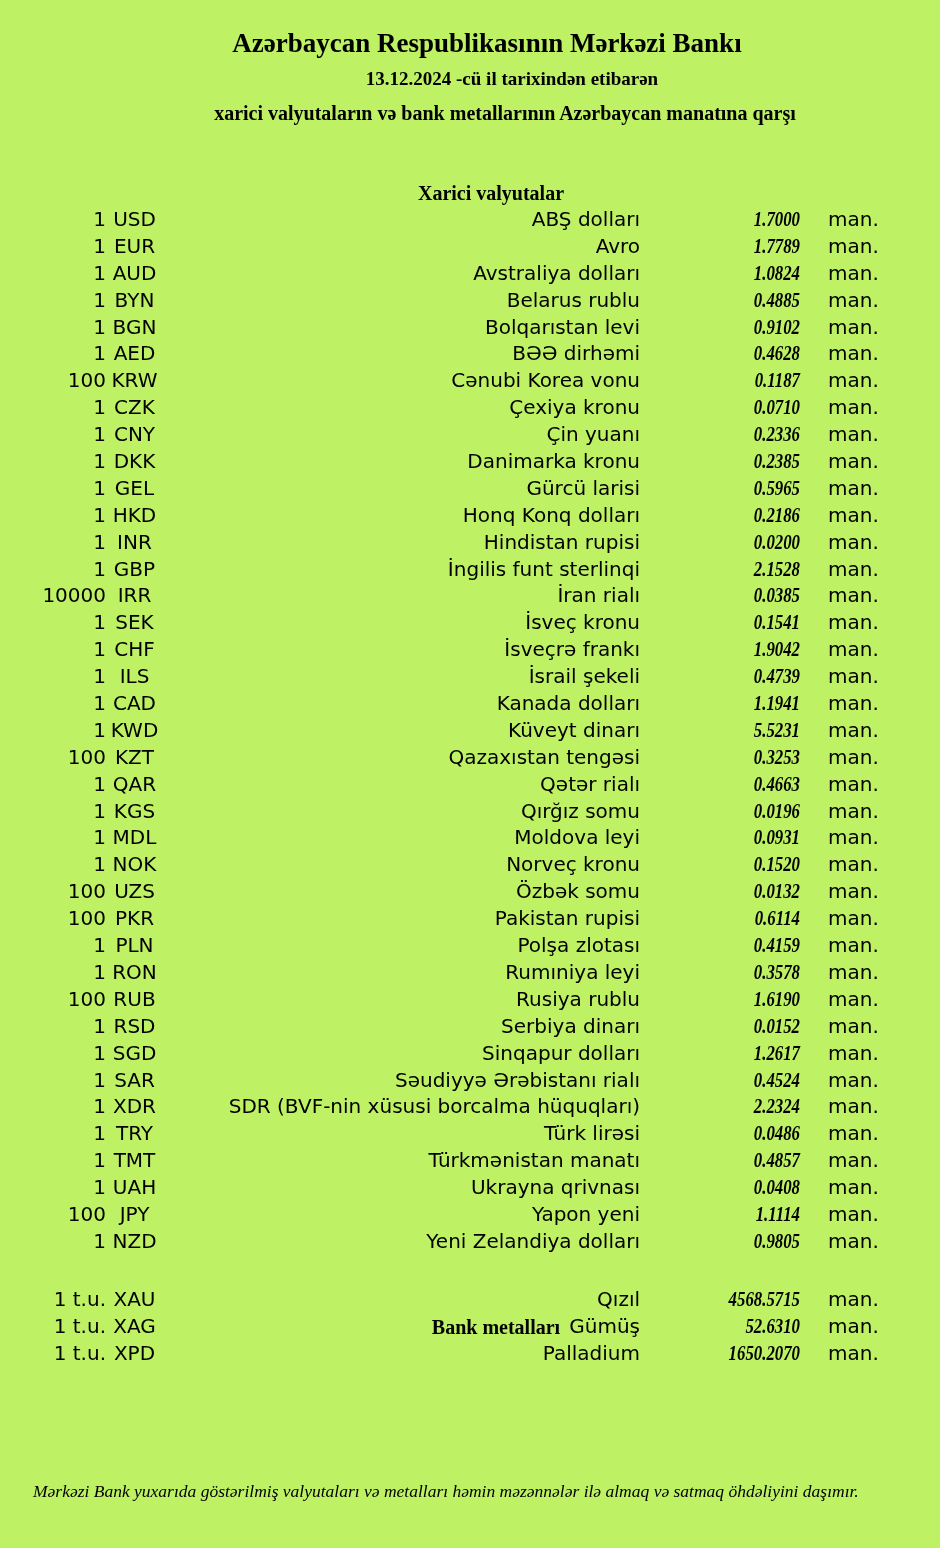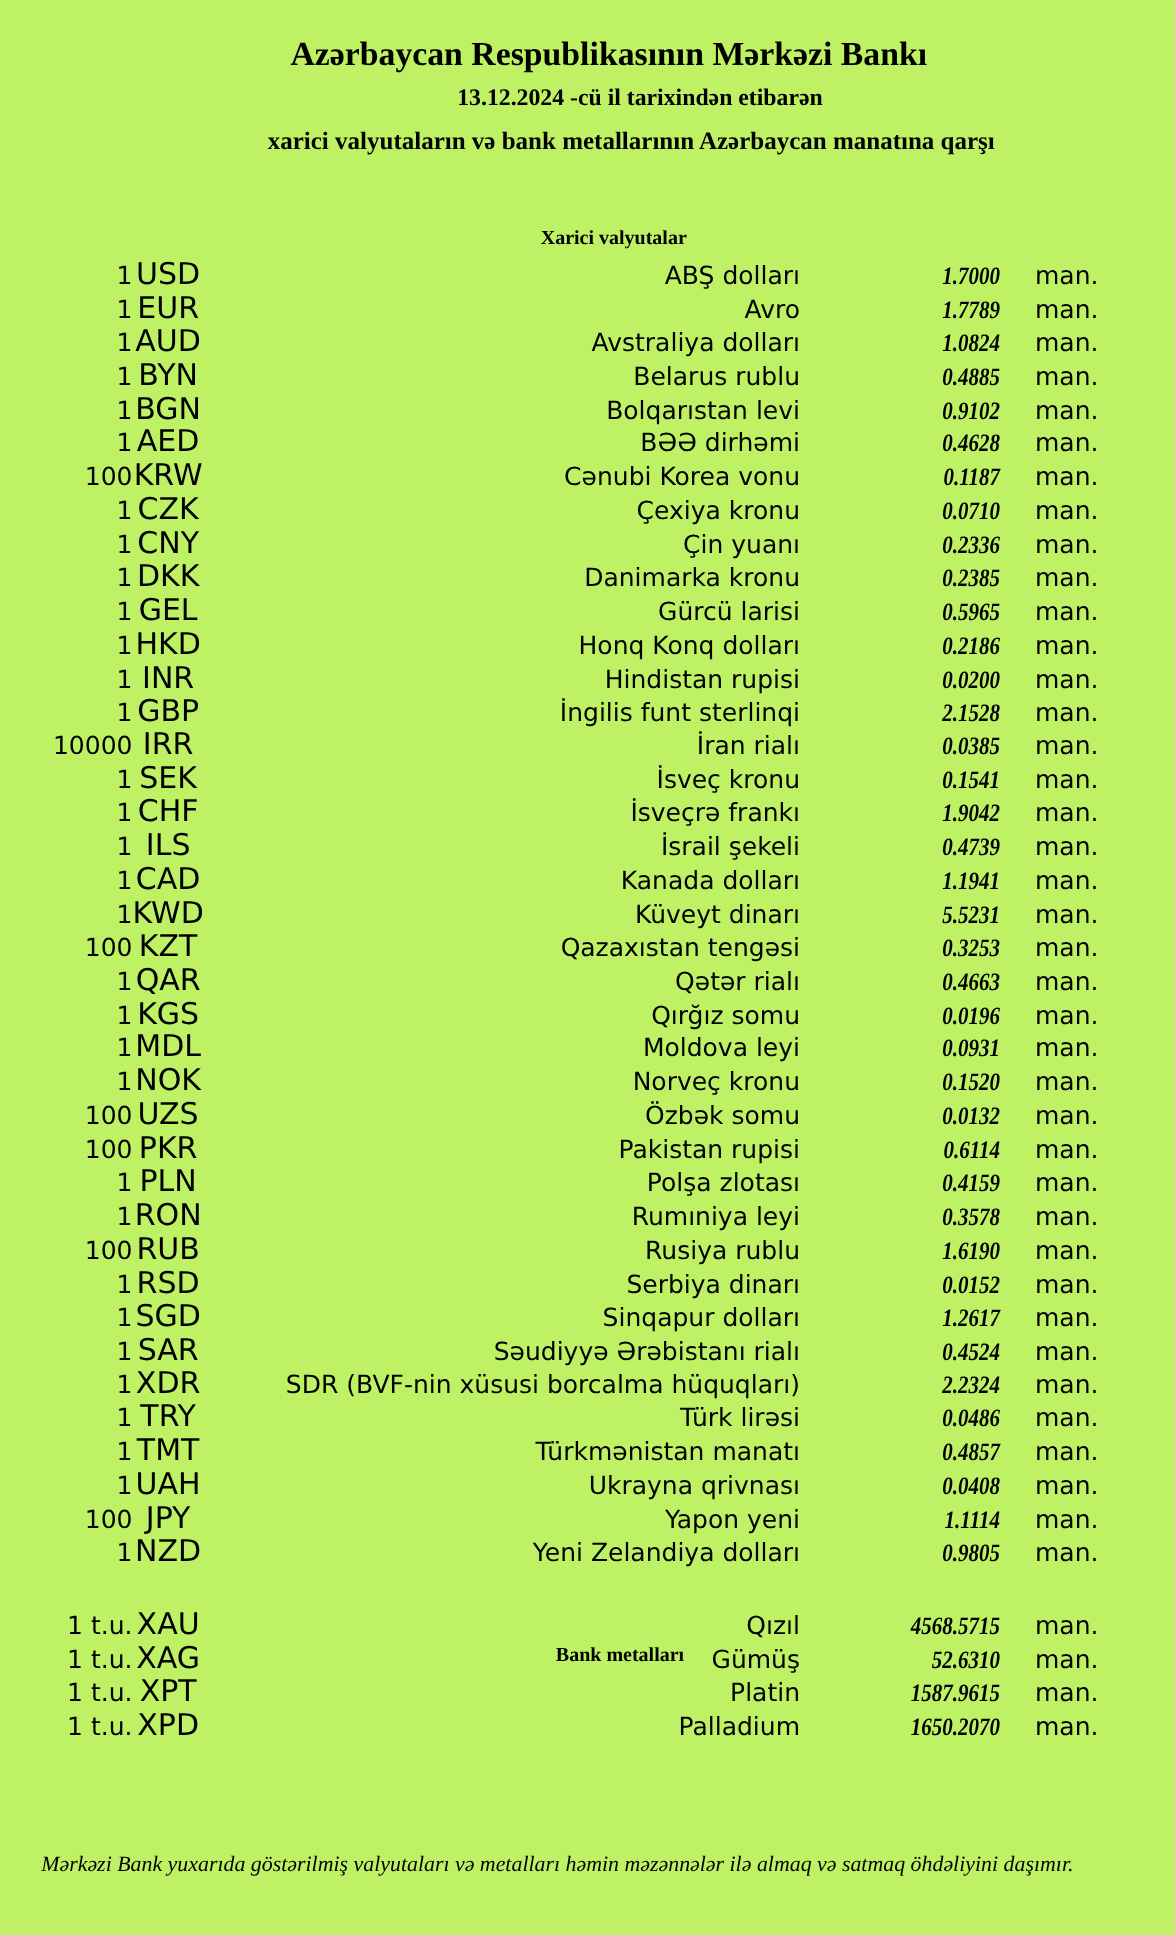--- a/index.html
+++ b/index.html
@@ -5,30 +5,30 @@
   html,body{margin:0;padding:0;background:#ffffff;}
   .page{
     position:relative;width:940px;height:1548px;margin:0;
     background:#bef264;color:#000000;overflow:hidden;
     font-family:"DejaVu Sans",sans-serif;
   }
   .hline{position:absolute;text-align:center;font-family:"Liberation Serif",serif;font-weight:700;line-height:1;}
   .doc-title{top:30px;left:34px;width:906px;font-size:27px;}
   .doc-date{top:69px;left:84px;width:856px;font-size:19px;}
   .doc-subtitle{top:103px;left:70px;width:870px;font-size:20px;}
-  .sec-title{position:absolute;text-align:center;font-family:"Liberation Serif",serif;font-weight:700;font-size:16px;line-height:1;}
+  .sec-title{position:absolute;text-align:center;font-family:"Liberation Serif",serif;font-weight:700;font-size:20px;line-height:1;}
   .sec-currencies{top:183px;left:42px;width:898px;}
   .sec-metals{top:1317px;left:52px;width:888px;}
   .rows{position:absolute;left:0;width:864px;}
   .rows-currencies{top:206px;}
   .rows-metals{top:1286px;}
   .row{height:26.9px;line-height:26.9px;white-space:nowrap;}
   .cell{display:inline-block;vertical-align:baseline;}
   .cell.qty{width:106px;text-align:right;font-size:20px;}
-  .cell.code{width:57px;text-align:center;font-size:24px;}
+  .cell.code{width:57px;text-align:center;font-size:20px;}
   .cell.name{width:477px;text-align:right;padding-left:8px;box-sizing:border-box;font-size:20px;}
   .cell.rate{
     width:160px;text-align:right;font-size:20px;
     font-family:"Liberation Serif",serif;font-weight:700;font-style:italic;
     transform:scaleX(0.84);transform-origin:100% 50%;
   }
   .cell.unit{width:64px;padding-left:28px;box-sizing:border-box;text-align:left;font-size:20px;}
   .footer-note{
     position:absolute;top:1481px;left:33px;width:890px;
     font-family:"Liberation Serif",serif;font-style:italic;font-size:17.5px;line-height:1.2;
@@ -82,18 +82,17 @@
       <div class="row"><span class="cell qty">1</span><span class="cell code">TMT</span><span class="cell name">Türkmənistan manatı</span><span class="cell rate">0.4857</span><span class="cell unit">man.</span></div>
       <div class="row"><span class="cell qty">1</span><span class="cell code">UAH</span><span class="cell name">Ukrayna qrivnası</span><span class="cell rate">0.0408</span><span class="cell unit">man.</span></div>
       <div class="row"><span class="cell qty">100</span><span class="cell code">JPY</span><span class="cell name">Yapon yeni</span><span class="cell rate">1.1114</span><span class="cell unit">man.</span></div>
       <div class="row"><span class="cell qty">1</span><span class="cell code">NZD</span><span class="cell name">Yeni Zelandiya dolları</span><span class="cell rate">0.9805</span><span class="cell unit">man.</span></div>
     </div>
 
   <div class="sec-title sec-metals">Bank metalları</div>
   <div class="rows rows-metals" id="metal-rows">
       <div class="row"><span class="cell qty">1 t.u.</span><span class="cell code">XAU</span><span class="cell name">Qızıl</span><span class="cell rate">4568.5715</span><span class="cell unit">man.</span></div>
       <div class="row"><span class="cell qty">1 t.u.</span><span class="cell code">XAG</span><span class="cell name">Gümüş</span><span class="cell rate">52.6310</span><span class="cell unit">man.</span></div>
-      <div class="row"><span class="cell qty">1 t.u.</span><span class="cell code">XPT</span><span class="cell name">Platin</span><span class="cell rate">1587.9615</span><span class="cell unit">man.</span></div>
       <div class="row"><span class="cell qty">1 t.u.</span><span class="cell code">XPD</span><span class="cell name">Palladium</span><span class="cell rate">1650.2070</span><span class="cell unit">man.</span></div>
     </div>
 
   <div class="footer-note">Mərkəzi Bank yuxarıda göstərilmiş valyutaları və metalları həmin məzənnələr ilə almaq və satmaq öhdəliyini daşımır.</div>
 </div>
 
 </body></html>

